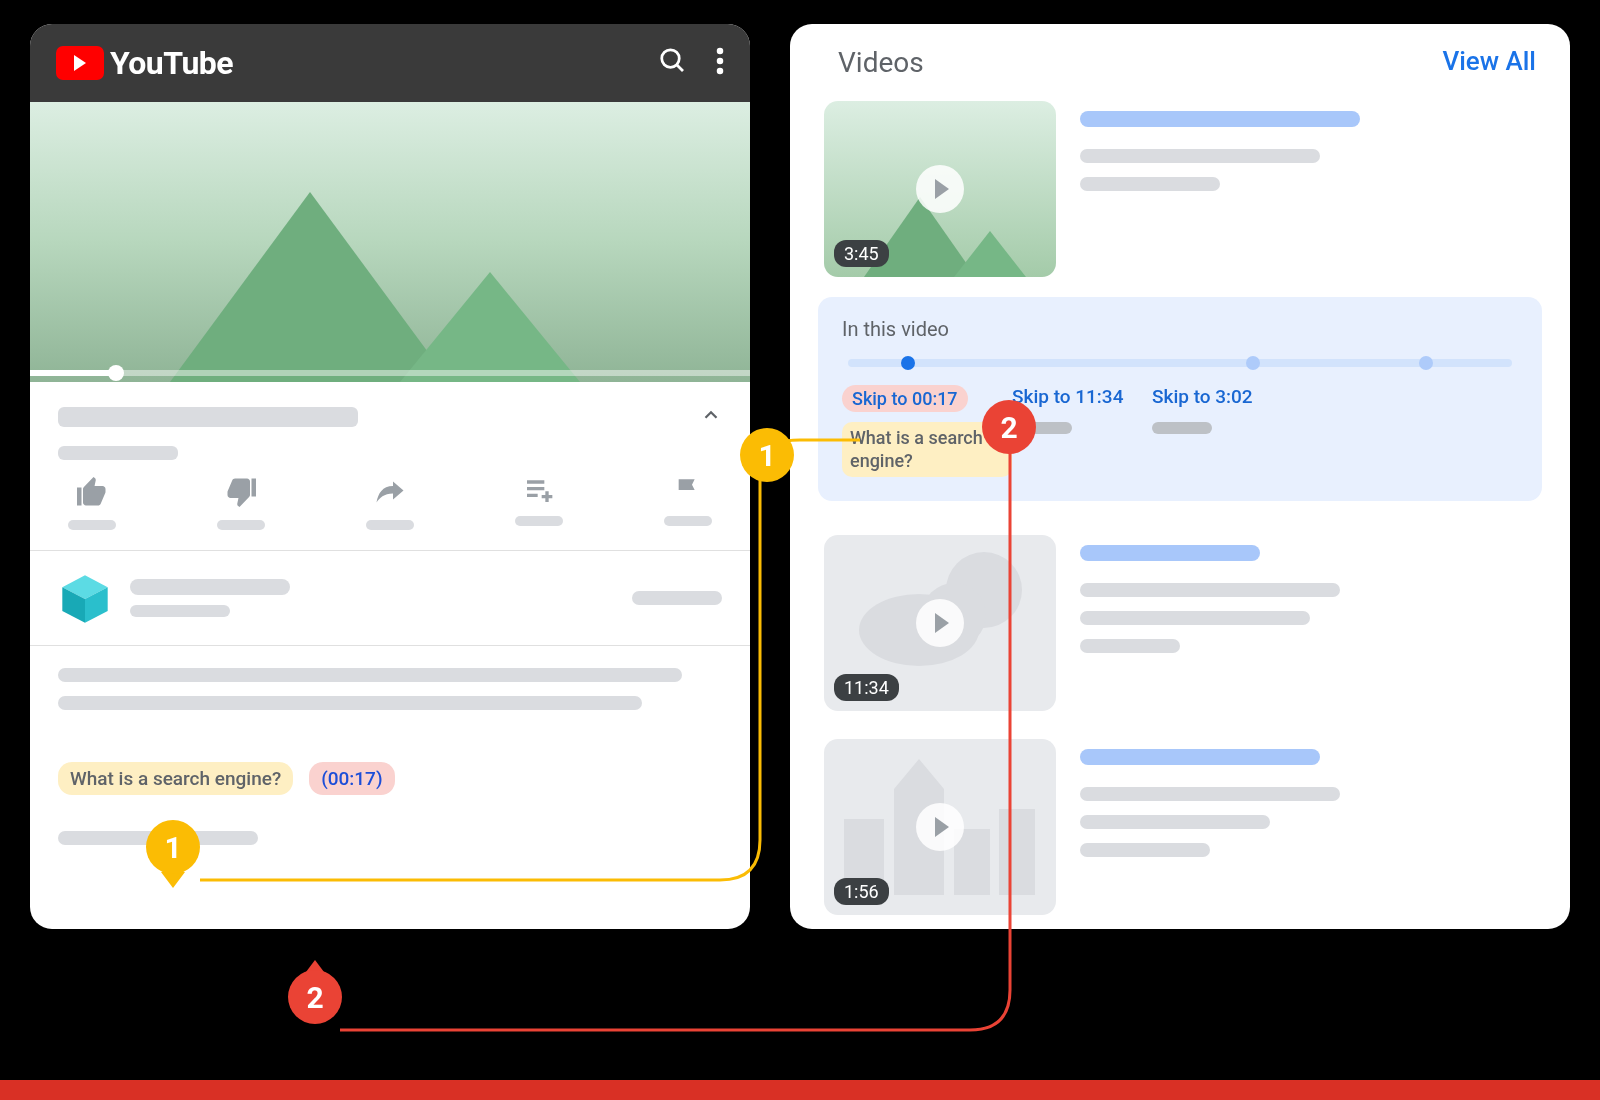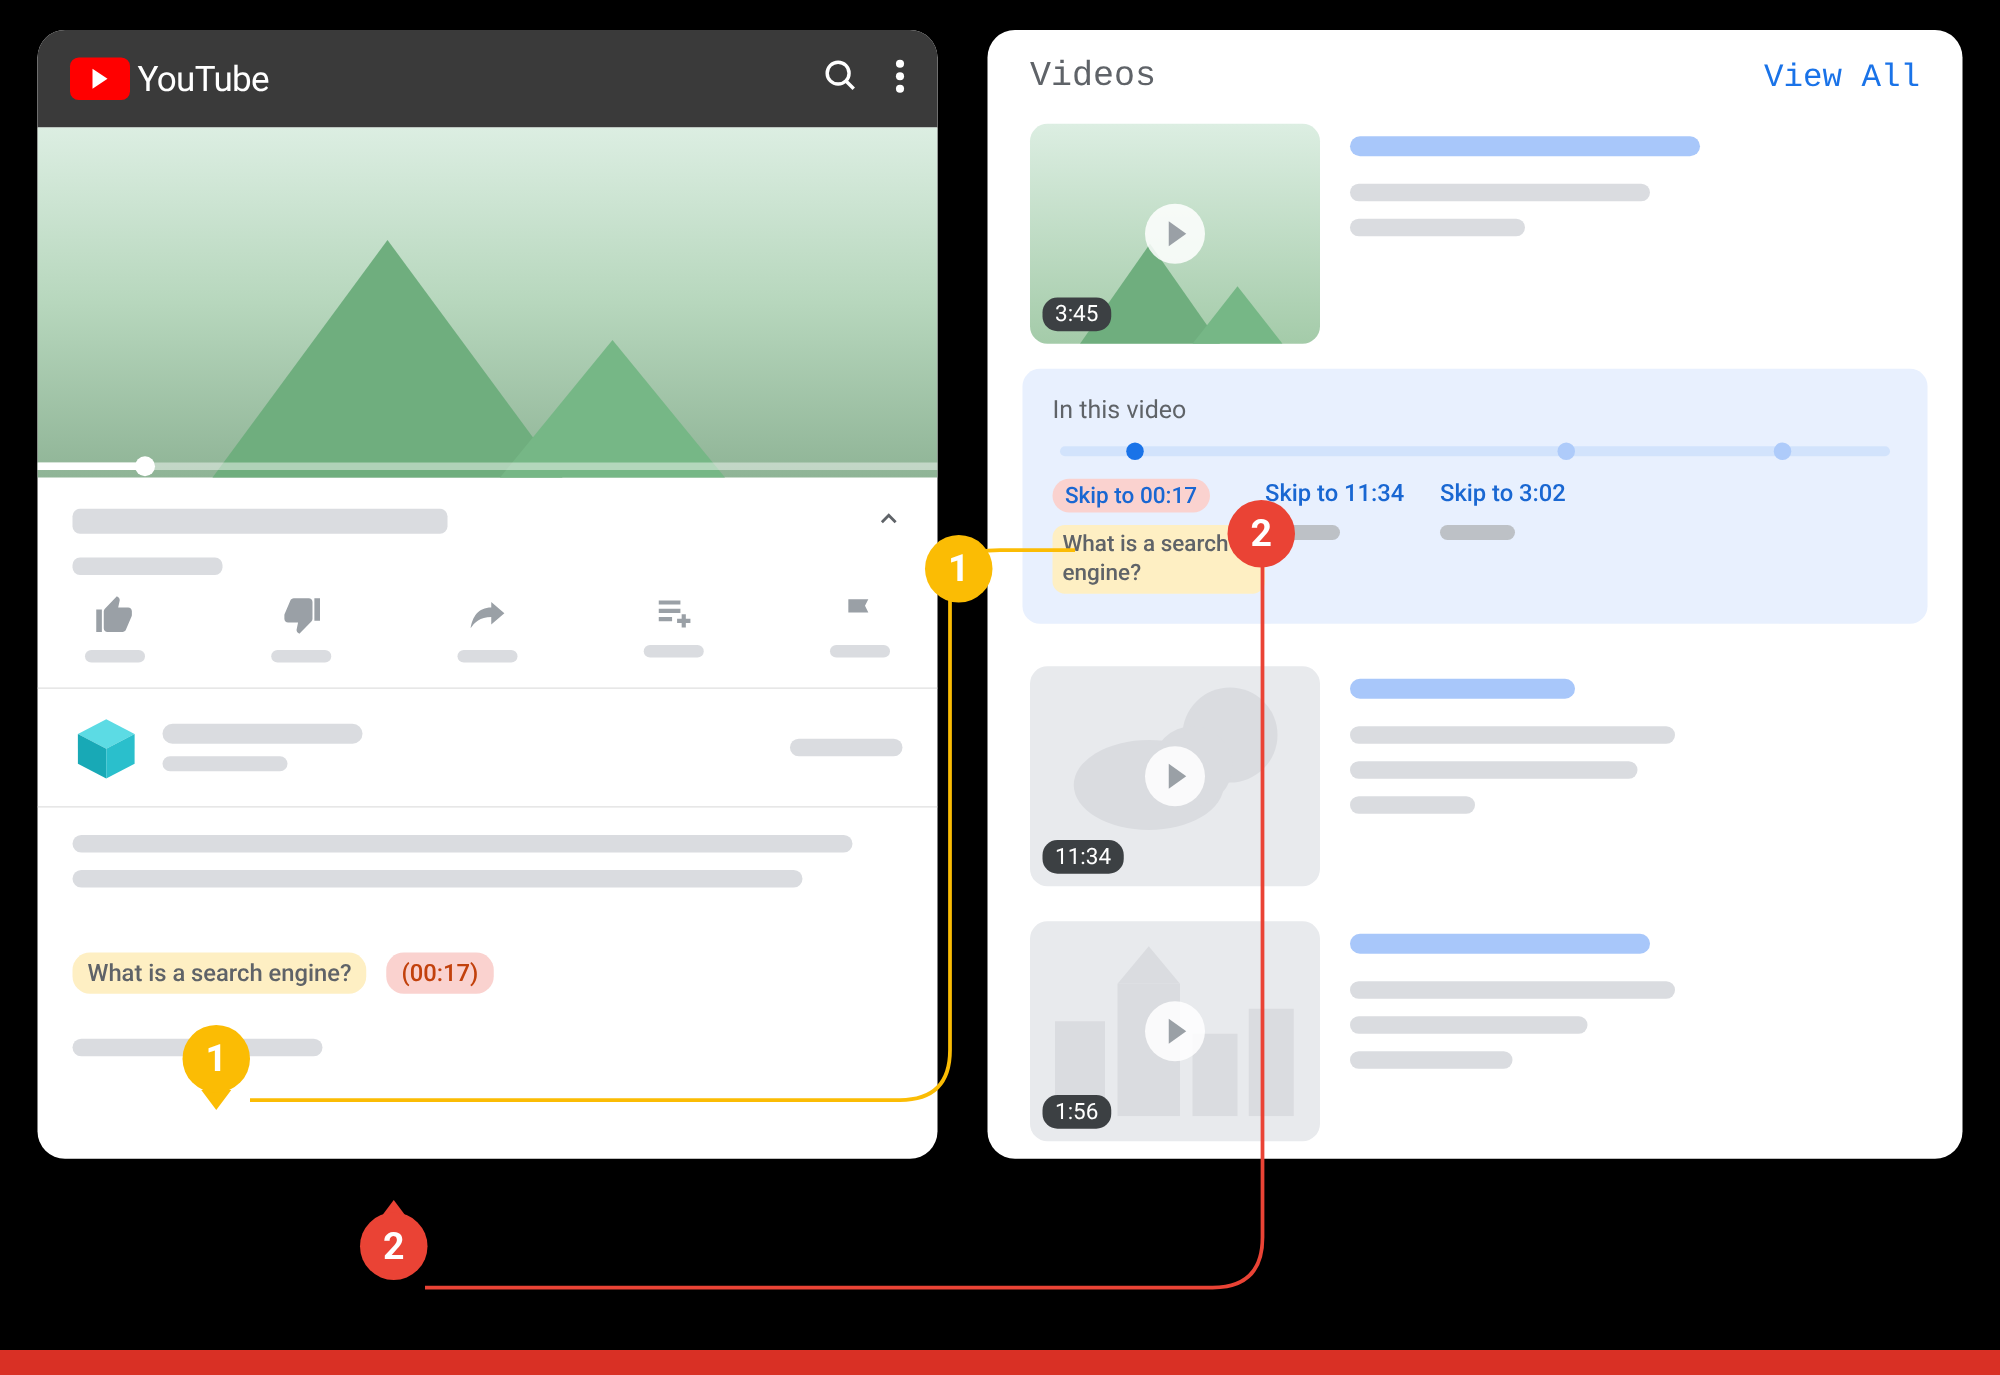--- a/index.html
+++ b/index.html
@@ -31,21 +31,21 @@
 }
 .yt-logo { display: flex; align-items: center; gap: 6px; }
 .yt-play-badge {
   width: 48px; height: 34px; background: #FF0000; border-radius: 7px;
   display: flex; align-items: center; justify-content: center;
 }
 .yt-play-badge::after {
   content:""; width:0; height:0;
   border-left: 12px solid #fff; border-top: 8px solid transparent; border-bottom: 8px solid transparent;
 }
-.yt-brand { font-size: 28px; font-weight: 400; letter-spacing: -0.5px; }
+.yt-brand { font-size: 32px; font-weight: 700; letter-spacing: -0.5px; }
 .hspace { flex: 1; }
 .yt-icon { color: #fff; margin-left: 28px; }
 
 .video-area {
   height: 280px;
   background: linear-gradient(180deg, #DCEEE2 0%, #B7D7BD 50%, #8FB496 100%);
   position: relative;
 }
 .mountain {
   position: absolute; bottom: 0;
@@ -92,24 +92,24 @@
 }
 .cube {
   width:54px; height:54px; position:relative;
 }
 .cube svg { width:100%; height:100%; }
 
 .desc-block { padding: 22px 28px; }
 
 .pill { display:inline-block; padding: 5px 12px; border-radius: 14px; font-size:19px; font-weight:500;}
 .pill-yellow { background:#FEEFC3; color:#5F6368;}
-.pill-red { background:#FAD2CF; color:#c2410c;}
-
-
-.sr-header { display:flex; align-items:center; justify-content:space-between; padding: 22px 34px 8px 34px; font-family: Liberation Mono, monospace;}
+.pill-red { background:#FAD2CF; color:#1d4ed8;}
+
+
+.sr-header { display:flex; align-items:flex-start; justify-content:space-between; padding: 22px 34px 8px 48px;}
 .sr-title { font-size: 28px; color:#5F6368;}
 .sr-viewall { font-size:26px; color:#1A73E8; font-weight:500;}
 
 .result-row { display:flex; gap:24px; padding: 14px 34px; align-items:flex-start;}
 .thumb {
   width: 232px; height: 176px; border-radius: 14px; position:relative;
   overflow:hidden; flex-shrink:0;
 }
 .thumb-green { background: linear-gradient(180deg,#DCEEE2,#A4CBA9);}
 .thumb-gray { background:#E8EAED;}

